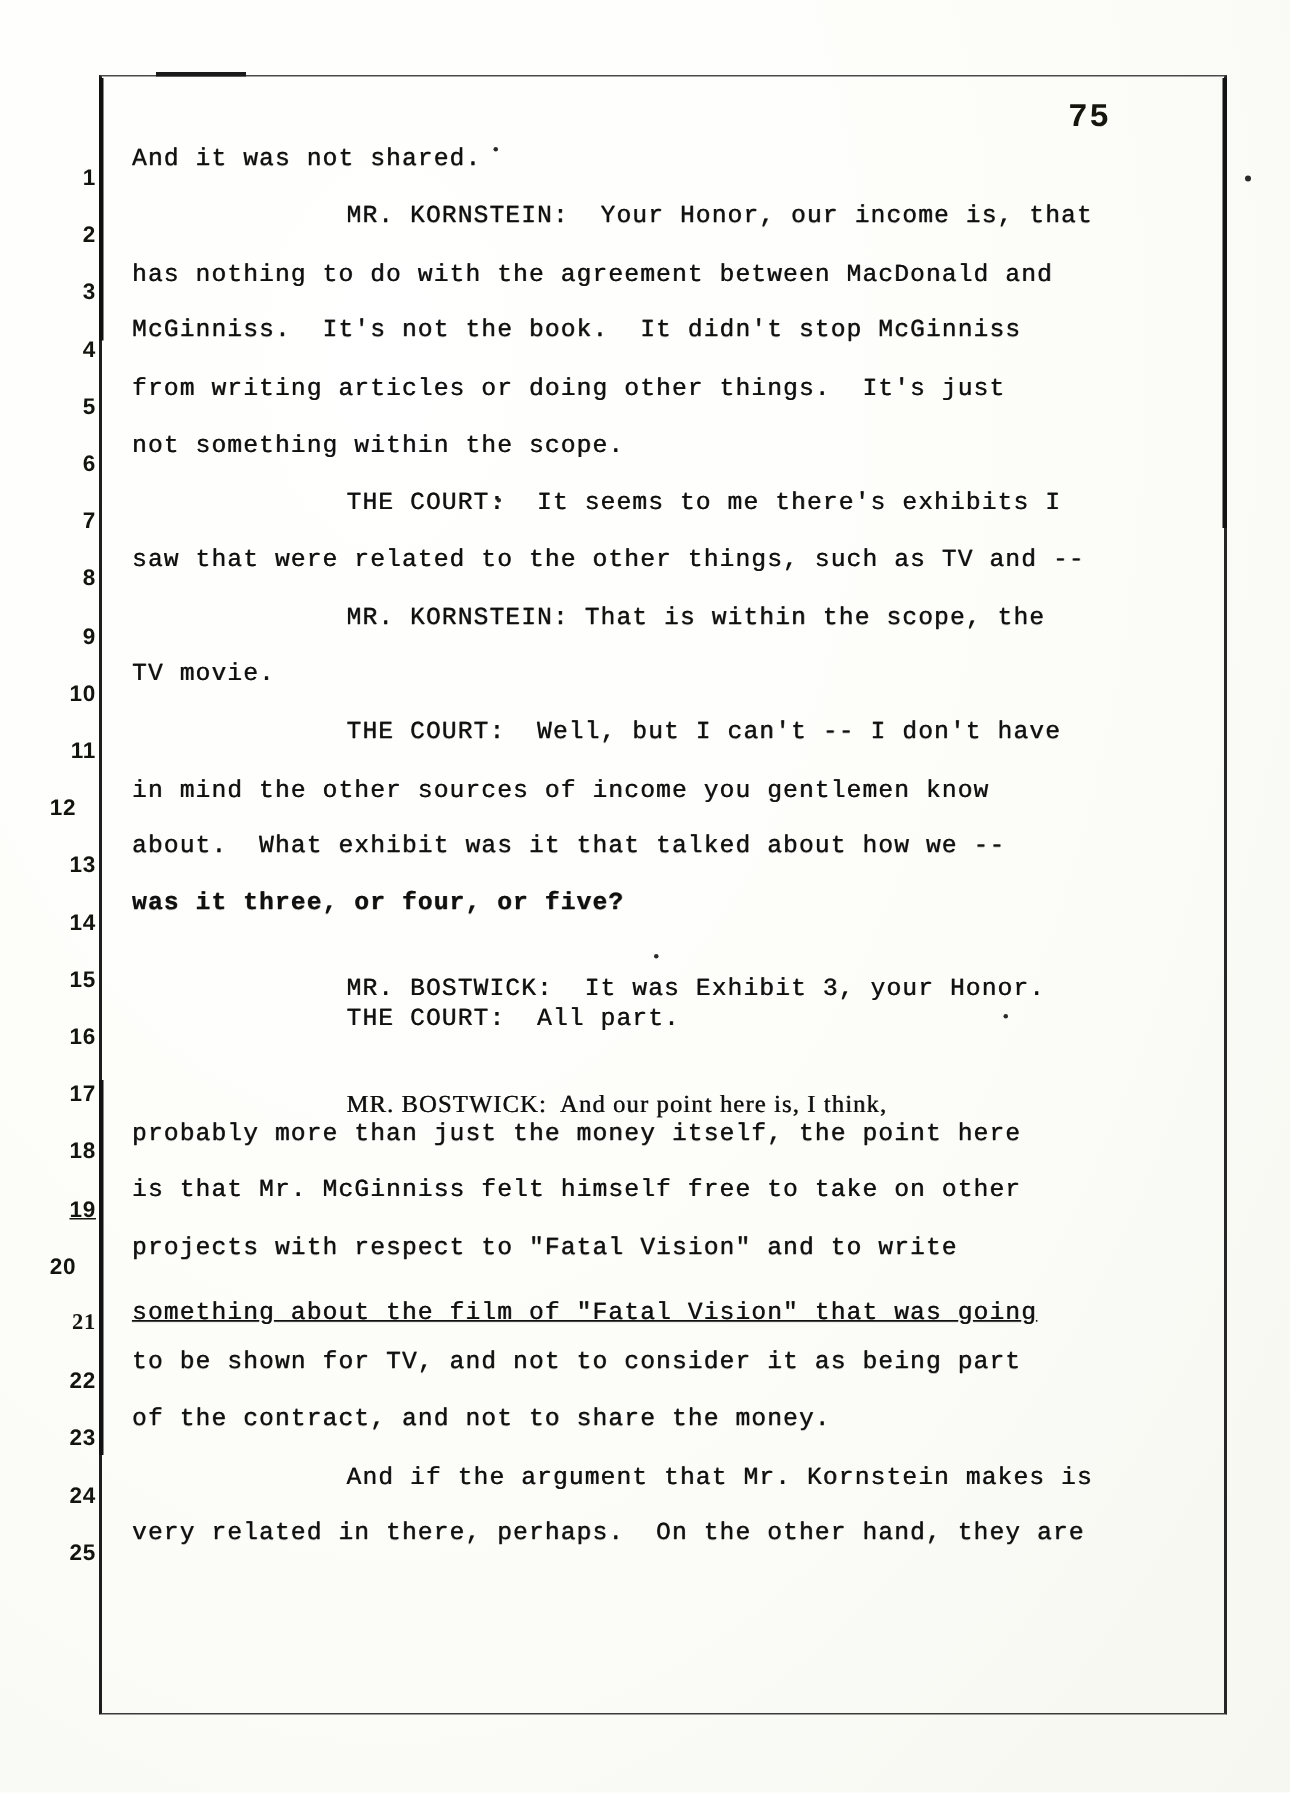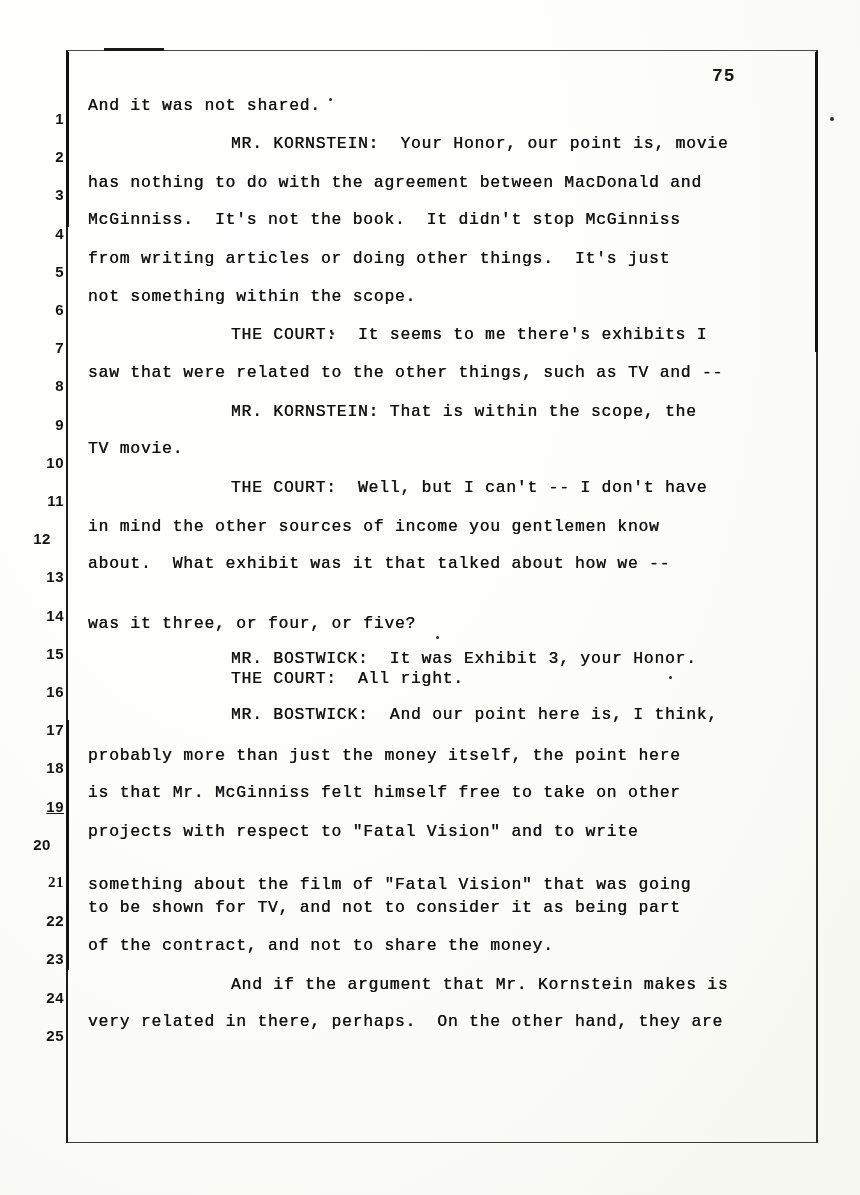--- a/index.html
+++ b/index.html
@@ -94,21 +94,21 @@
     letter-spacing: 0.5px;
   }
 
   
   #page-number {
     position: absolute;
     left: 712px;
     top: 66px;
     font-family: "Liberation Mono", monospace;
     font-weight: 700;
-    font-size: 18px;
+    font-size: 22px;
     color: #16160f;
     letter-spacing: 1px;
   }
 
   
   #body-text {
     position: absolute;
     left: 88px;
     top: 96px;
     width: 726px;
@@ -174,40 +174,40 @@
       <div class="line-number" style="top: 835.8px; text-align: center;">20</div>
       <div class="line-number" style="top: 874px; font-family: Liberation Serif, serif;">21</div>
       <div class="line-number" style="top: 912.2px;">22</div>
       <div class="line-number" style="top: 950.4px;">23</div>
       <div class="line-number" style="top: 988.6px;">24</div>
       <div class="line-number" style="top: 1026.8px;">25</div>
     </div>
 
   <div id="body-text">
       <div class="t-line" style="top: 0px; margin-top: -0.4px;">And it was not shared.</div>
-      <div class="t-line indent" style="top: 38.2px; margin-top: 0px;">MR. KORNSTEIN:  Your Honor, our point is, movie</div>
+      <div class="t-line indent" style="top: 38.2px; margin-top: 0px;">MR. KORNSTEIN:  Your Honor, our income is, that</div>
       <div class="t-line" style="top: 76.4px; margin-top: 0.4px;">has nothing to do with the agreement between MacDonald and</div>
       <div class="t-line" style="top: 114.6px; margin-top: -0.4px;">McGinniss.  It's not the book.  It didn't stop McGinniss</div>
       <div class="t-line" style="top: 152.8px; margin-top: 0px;">from writing articles or doing other things.  It's just</div>
       <div class="t-line" style="top: 191px; margin-top: 0.4px;">not something within the scope.</div>
       <div class="t-line indent" style="top: 229.2px; margin-top: -0.4px;">THE COURT:  It seems to me there's exhibits I</div>
       <div class="t-line" style="top: 267.4px; margin-top: 0px;">saw that were related to the other things, such as TV and --</div>
       <div class="t-line indent" style="top: 305.6px; margin-top: 0.4px;">MR. KORNSTEIN: That is within the scope, the</div>
       <div class="t-line" style="top: 343.8px; margin-top: -0.4px;">TV movie.</div>
       <div class="t-line indent" style="top: 382px; margin-top: 0px;">THE COURT:  Well, but I can't -- I don't have</div>
       <div class="t-line" style="top: 420.2px; margin-top: 0.4px;">in mind the other sources of income you gentlemen know</div>
       <div class="t-line" style="top: 458.4px; margin-top: -0.4px;">about.  What exhibit was it that talked about how we --</div>
-      <div class="t-line" style="top: 518px; margin-top: 0px;">was it three, or four, or five?</div>
+      <div class="t-line" style="top: 496px; margin-top: 0px; font-weight: bold;">was it three, or four, or five?</div>
       <div class="t-line indent" style="top: 534.8px; margin-top: 18px;">MR. BOSTWICK:  It was Exhibit 3, your Honor.</div>
-      <div class="t-line indent" style="top: 573px; margin-top: -0.4px;">THE COURT:  All right.</div>
-      <div class="t-line indent" style="top: 609px; margin-top: 0px;">MR. BOSTWICK:  And our point here is, I think,</div>
+      <div class="t-line indent" style="top: 573px; margin-top: -0.4px;">THE COURT:  All part.</div>
+      <div class="t-line indent" style="top: 630px; margin-top: 0px; font-family: Liberation Serif, serif;">MR. BOSTWICK:  And our point here is, I think,</div>
       <div class="t-line" style="top: 649.4px; margin-top: 0.4px;">probably more than just the money itself, the point here</div>
       <div class="t-line" style="top: 687.6px; margin-top: -0.4px;">is that Mr. McGinniss felt himself free to take on other</div>
       <div class="t-line" style="top: 725.8px; margin-top: 0px;">projects with respect to "Fatal Vision" and to write</div>
-      <div class="t-line" style="top: 764px; margin-top: 15px;">something about the film of "Fatal Vision" that was going</div>
+      <div class="t-line" style="top: 764px; margin-top: 5px; text-decoration: underline;">something about the film of "Fatal Vision" that was going</div>
       <div class="t-line" style="top: 802.2px; margin-top: -0.4px;">to be shown for TV, and not to consider it as being part</div>
       <div class="t-line" style="top: 840.4px; margin-top: 0px;">of the contract, and not to share the money.</div>
       <div class="t-line indent" style="top: 878.6px; margin-top: 0.4px;">And if the argument that Mr. Kornstein makes is</div>
       <div class="t-line" style="top: 916.8px; margin-top: -0.4px;">very related in there, perhaps.  On the other hand, they are</div>
     </div>
 
   <div class="speck" style="left:830px; top:117px; width:4px; height:4px;"></div>
   <div class="speck" style="left:329px; top:98px; width:3px; height:3px;"></div>
   <div class="speck" style="left:331px; top:332px; width:3px; height:3px;"></div>
   <div class="speck" style="left:436px; top:636px; width:3px; height:3px;"></div>

